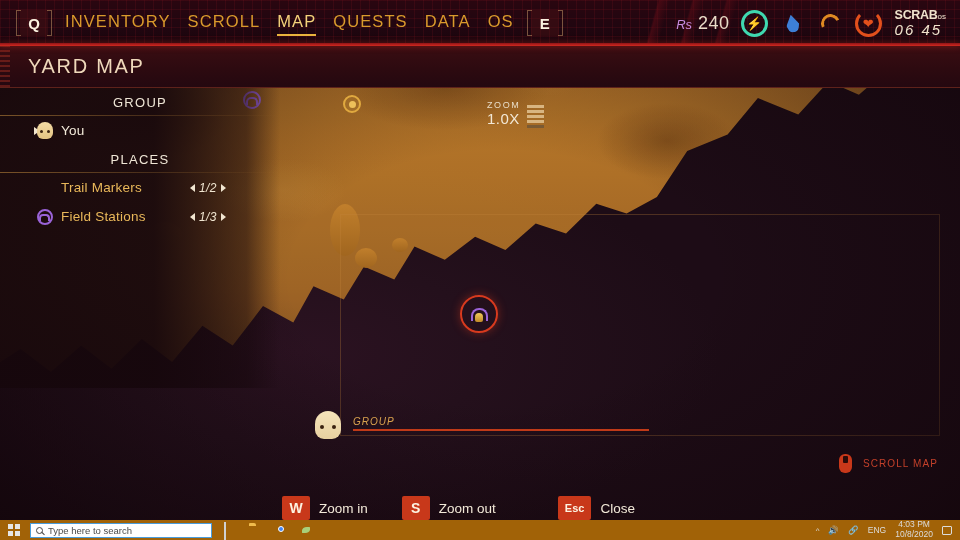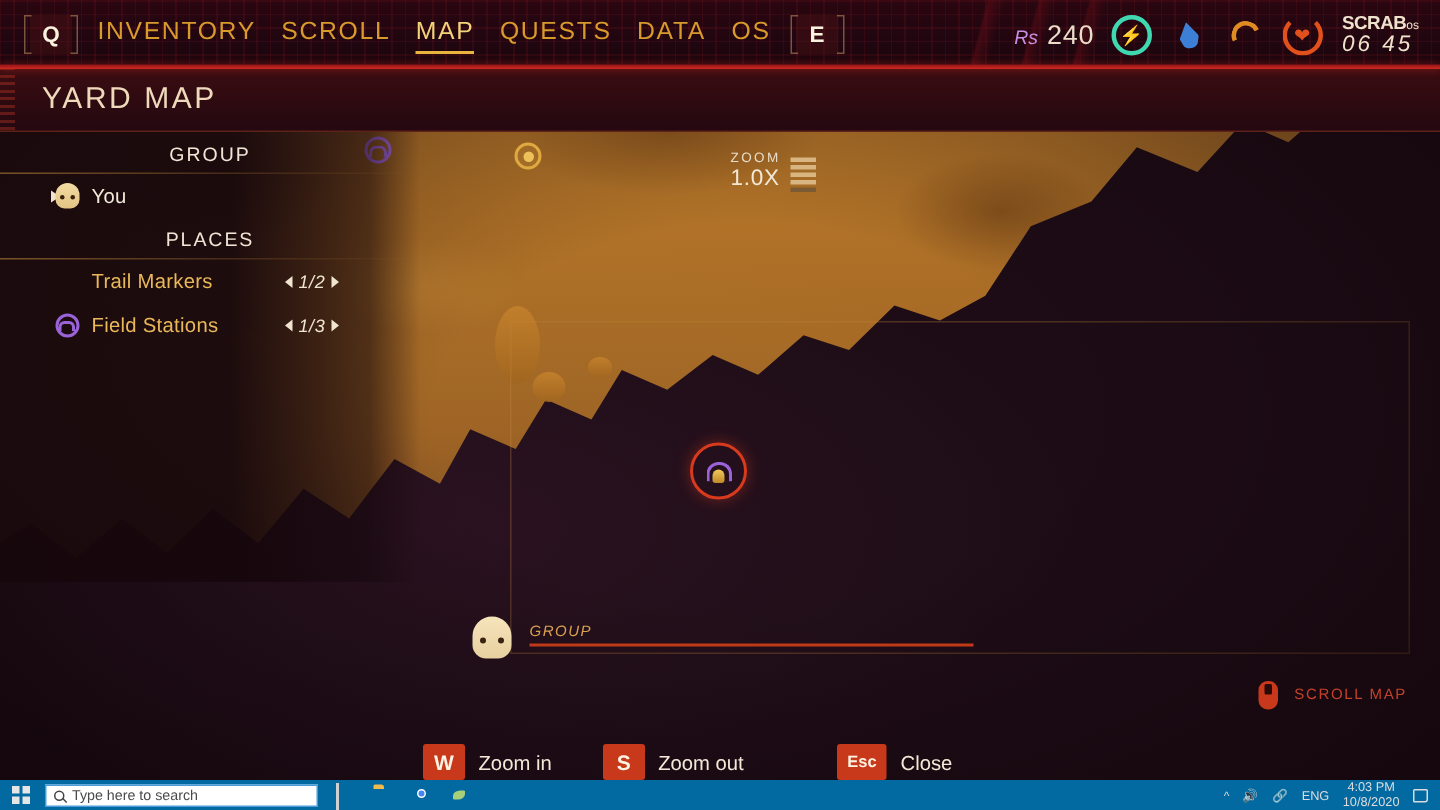--- a/index.html
+++ b/index.html
@@ -333,21 +333,21 @@
     content:""; position:absolute; left:0; top:0; bottom:0; width:10px;
     background:repeating-linear-gradient(0deg, rgba(205,60,40,.35) 0 2px, transparent 2px 5px);
   }
   .title-text {
     margin-left:28px; color:#efd9bb; font-size:20px; letter-spacing:1.7px;
   }
 
   
   .taskbar {
     position:absolute; left:0; top:520px; width:960px; height:20px; z-index:40;
-    background:#0369a1; display:flex; align-items:center;
+    background:#a16207; display:flex; align-items:center;
   }
   .tb-start {
     width:28px; height:20px; display:flex; align-items:center; justify-content:center;
   }
   .winlogo { display:grid; grid-template-columns:5px 5px; grid-template-rows:5px 5px; gap:1.5px; }
   .winlogo i { background:#e6e6e6; display:block; }
   .tb-search {
     width:182px; height:15px; background:#fff; border:1px solid #4a9ddb;
     display:flex; align-items:center; gap:5px; padding:0 5px; margin-left:2px;
   }

